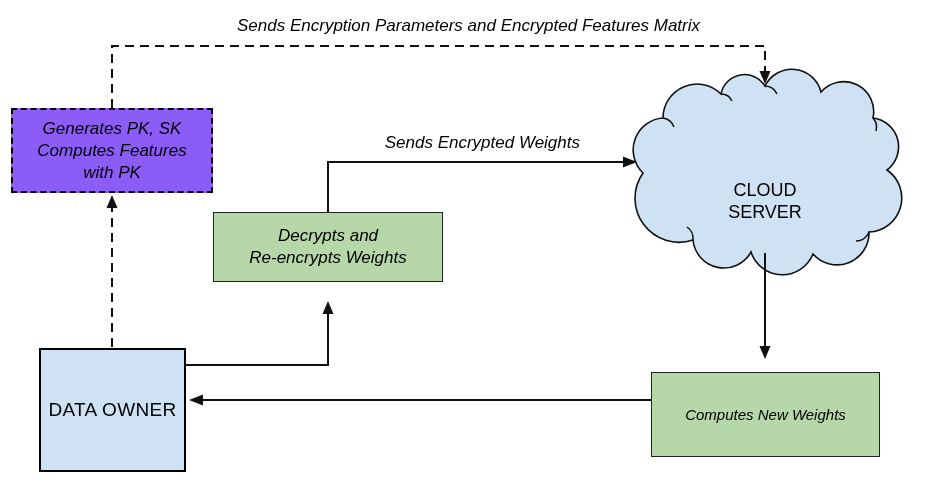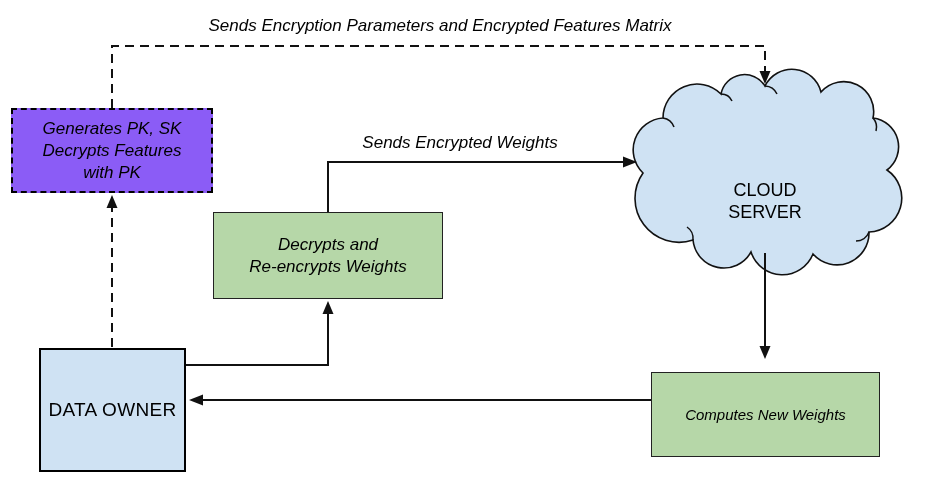--- a/index.html
+++ b/index.html
@@ -6,24 +6,24 @@
     --green:#b6d7a8; --blue:#cfe2f3; --cloud:#cfe2f3; --stroke:#111111; --ink:#000000;
   }
   html,body{margin:0;padding:0;background:#ffffff;}
   .canvas{
     position:relative; width:948px; height:486px; background:#ffffff; overflow:hidden;
     font-family:"Liberation Sans","DejaVu Sans",sans-serif; color:var(--ink);
   }
   .canvas svg{position:absolute;left:0;top:0;}
   .node{position:absolute; box-sizing:border-box; display:flex; flex-direction:column;
         align-items:center; justify-content:center; text-align:center;}
-  .lbl{position:absolute; text-align:center; font-style:italic; font-size:17px; line-height:21px;}
+  .lbl{position:absolute; text-align:right; font-style:italic; font-size:17px; line-height:21px;}
   .keygen-box{left:11px; top:108px; width:202px; height:85px; border:2px dashed #000;
               background:#8b5cf6; font-style:italic; font-size:17px; line-height:22px;}
-  .decrypt-box{left:213px; top:212px; width:230px; height:87px; border:1.5px solid #222;
+  .decrypt-box{left:213px; top:212px; width:230px; height:70px; border:1.5px solid #222;
                background:var(--green); font-style:italic; font-size:17px; line-height:22px;}
   .compute-box{left:651px; top:372px; width:229px; height:85px; border:1.5px solid #222;
                background:var(--green); font-style:italic; font-size:15px;}
   .owner-box{left:39px; top:348px; width:147px; height:124px; border:2px solid #000;
              background:var(--blue); font-size:19px; letter-spacing:.3px;}
   .cloud-label{left:703px; top:139px; width:124px; font-size:18px; line-height:22px; font-style:normal;margin-top:40px;}
   .top-label{left:180px; top:15px; width:520px;}
   .enc-weights-label{left:340px; top:132px; width:240px;}
   .new-weights-label{left:342px; top:414px; width:240px;}
   .cloud-shape{fill:var(--cloud); stroke:var(--stroke); stroke-width:1.6px;}
@@ -69,21 +69,21 @@
 
     <polyline class="wire" points="186,365 328,365 328,310"></polyline>
     <polygon class="head" points="328,301 322.5,314 333.5,314"></polygon>
   </svg>
 
   <div class="lbl top-label">Sends Encryption Parameters and Encrypted Features Matrix</div>
   <div class="lbl enc-weights-label">Sends Encrypted Weights</div>
 
   <div class="node keygen-box">
     <span>Generates PK, SK</span>
-    <span>Decrypts Features</span>
+    <span>Computes Features</span>
     <span>with PK</span>
   </div>
 
   <div class="node decrypt-box">
     <span>Decrypts and</span>
     <span>Re-encrypts Weights</span>
   </div>
 
   <div class="node lbl cloud-label">
     <span>CLOUD</span>

